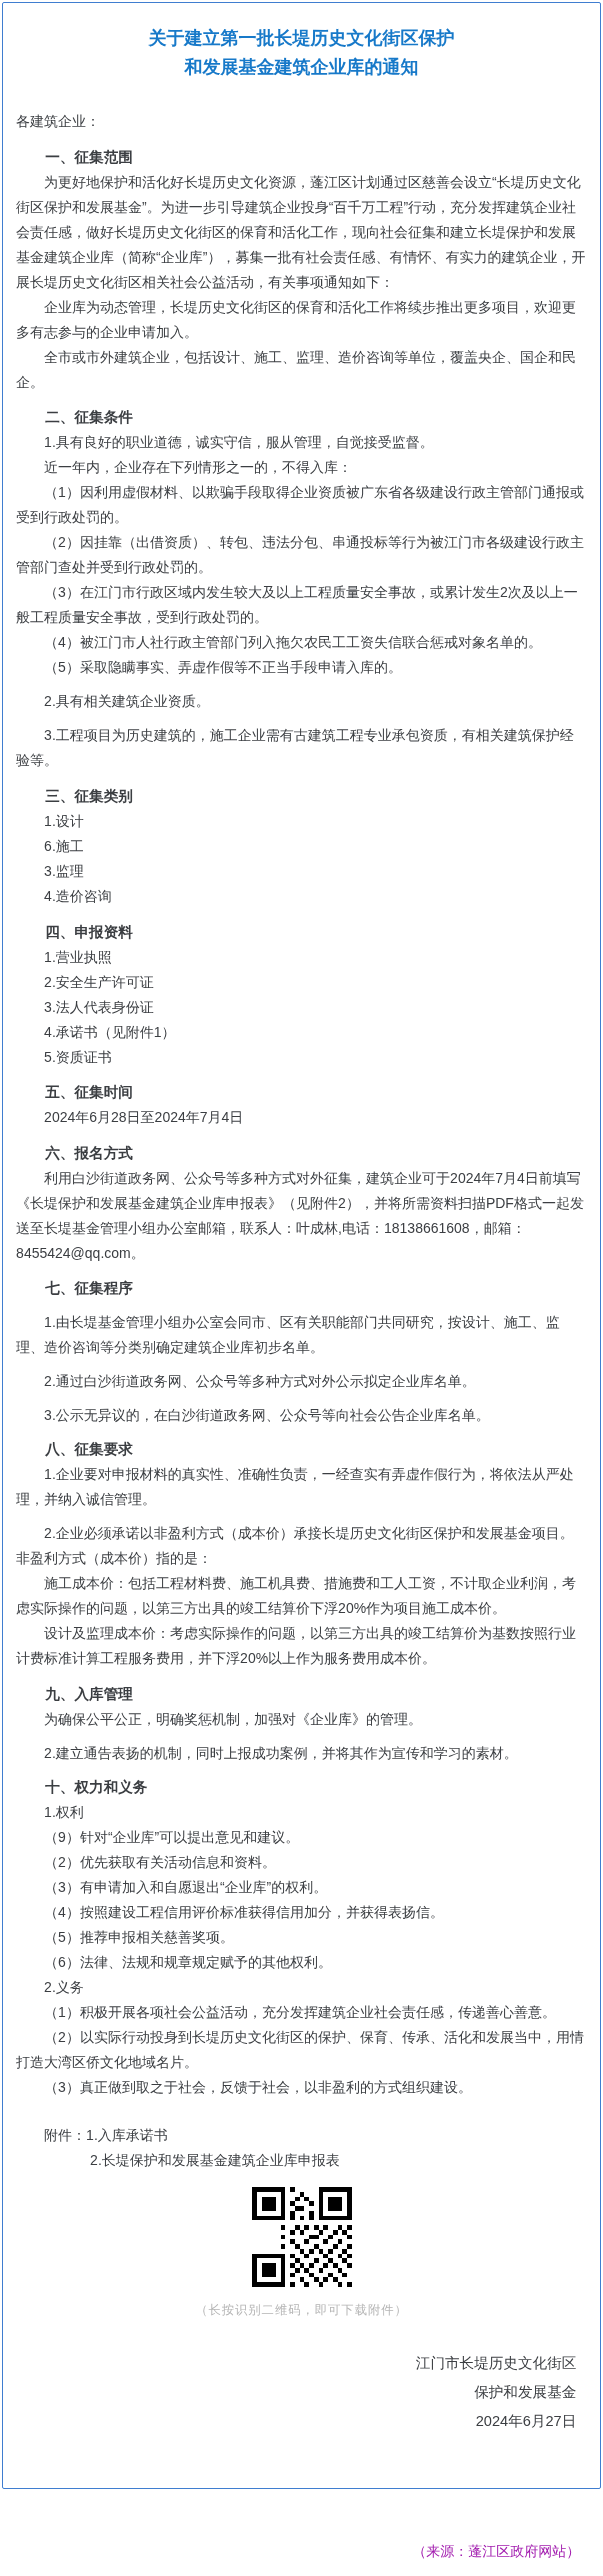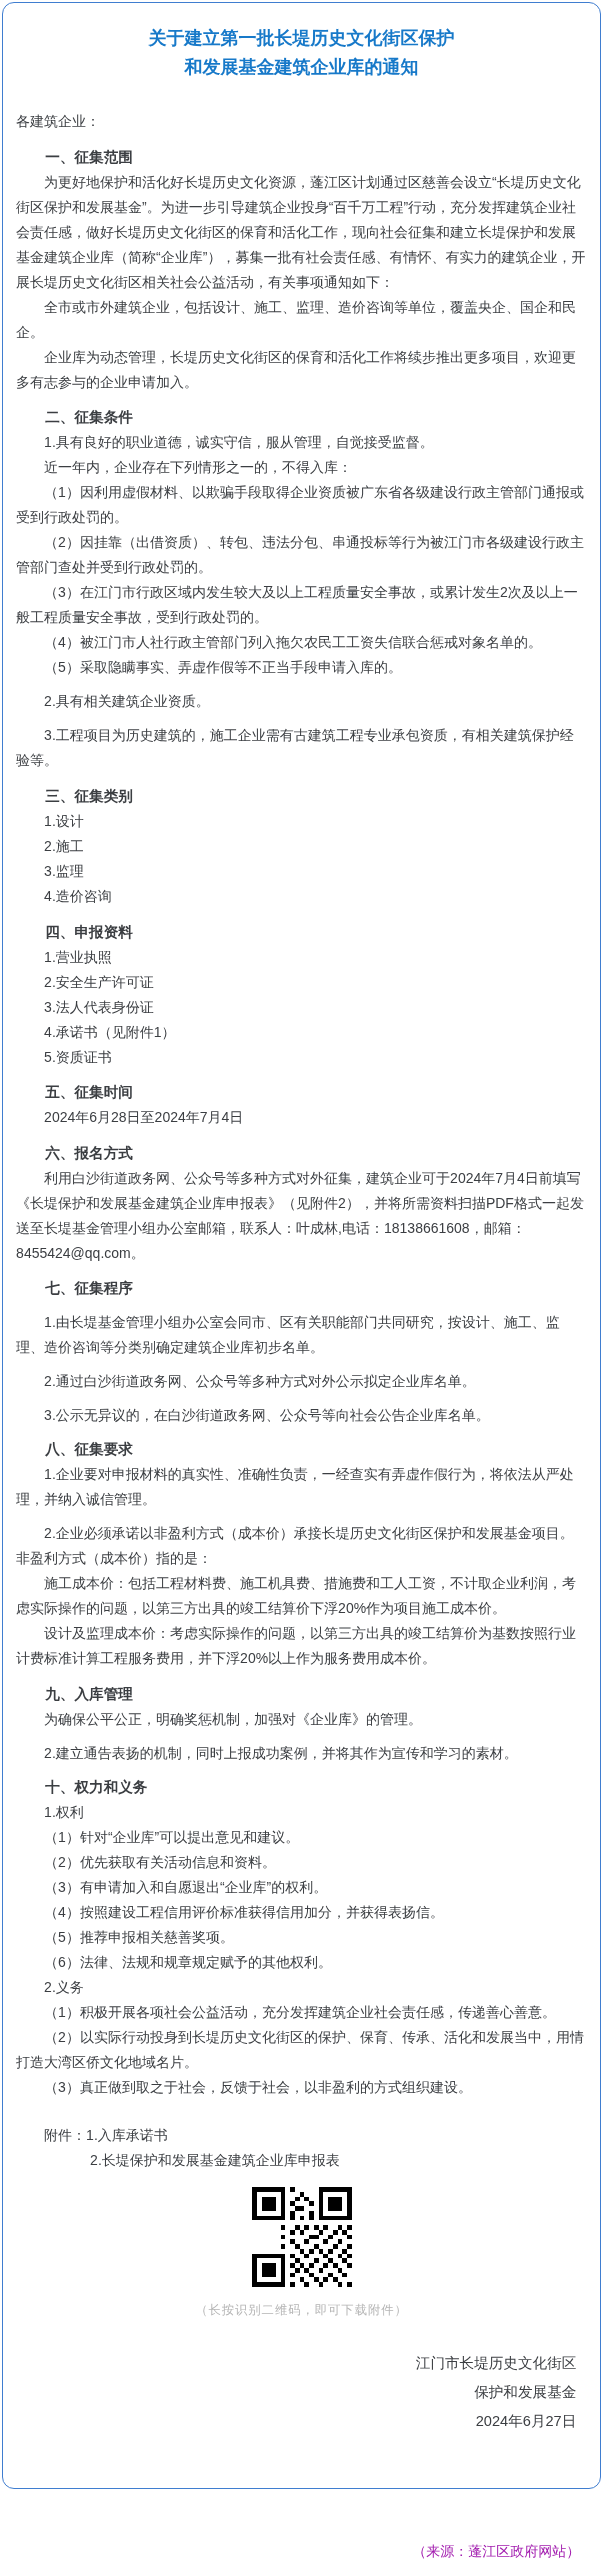--- a/index.html
+++ b/index.html
@@ -8,21 +8,21 @@
     font-family:"Liberation Sans","DejaVu Sans",sans-serif;
     color:#3b3e42;
     position:relative;
   }
   .page{padding:1.8px;}
   .doc{
     box-sizing:border-box;
     height:2487px;
     overflow:hidden;
     border:1.8px solid #3f7dd0;
-    border-radius:12px;
+    border-radius:2px;
     background:#ffffff;
     padding:12.4px 13.3px 18px 13.3px;
   }
   .title{
     color:#1779c9;
     font-size:18px;
     font-weight:700;
     text-align:center;
     line-height:29px;
     margin:9px 0 27px 0;
@@ -65,35 +65,35 @@
 <div class="page">
   <div class="doc">
 
     <h1 class="title"><span>关于建立第一批长堤历史文化街区保护</span><br><span>和发展基金建筑企业库的通知</span></h1>
 
     <p class="salutation">各建筑企业：</p>
 
     <div id="blocks">
         <p class="blk heading">一、征集范围</p>
         <p class="blk para">为更好地保护和活化好长堤历史文化资源，蓬江区计划通过区慈善会设立“长堤历史文化街区保护和发展基金”。为进一步引导建筑企业投身“百千万工程”行动，充分发挥建筑企业社会责任感，做好长堤历史文化街区的保育和活化工作，现向社会征集和建立长堤保护和发展基金建筑企业库（简称“企业库”），募集一批有社会责任感、有情怀、有实力的建筑企业，开展长堤历史文化街区相关社会公益活动，有关事项通知如下：</p>
+        <p class="blk para">企业库为动态管理，长堤历史文化街区的保育和活化工作将续步推出更多项目，欢迎更多有志参与的企业申请加入。</p>
         <p class="blk para">全市或市外建筑企业，包括设计、施工、监理、造价咨询等单位，覆盖央企、国企和民企。</p>
-        <p class="blk para">企业库为动态管理，长堤历史文化街区的保育和活化工作将续步推出更多项目，欢迎更多有志参与的企业申请加入。</p>
         <p class="blk heading">二、征集条件</p>
         <p class="blk item">1.具有良好的职业道德，诚实守信，服从管理，自觉接受监督。</p>
         <p class="blk para">近一年内，企业存在下列情形之一的，不得入库：</p>
         <p class="blk item">（1）因利用虚假材料、以欺骗手段取得企业资质被广东省各级建设行政主管部门通报或受到行政处罚的。</p>
         <p class="blk item">（2）因挂靠（出借资质）、转包、违法分包、串通投标等行为被江门市各级建设行政主管部门查处并受到行政处罚的。</p>
         <p class="blk item">（3）在江门市行政区域内发生较大及以上工程质量安全事故，或累计发生2次及以上一般工程质量安全事故，受到行政处罚的。</p>
         <p class="blk item">（4）被江门市人社行政主管部门列入拖欠农民工工资失信联合惩戒对象名单的。</p>
         <p class="blk item">（5）采取隐瞒事实、弄虚作假等不正当手段申请入库的。</p>
         <p class="blk item gap">2.具有相关建筑企业资质。</p>
         <p class="blk item gap">3.工程项目为历史建筑的，施工企业需有古建筑工程专业承包资质，有相关建筑保护经验等。</p>
         <p class="blk heading">三、征集类别</p>
         <p class="blk item">1.设计</p>
-        <p class="blk item">2.施工</p>
+        <p class="blk item">6.施工</p>
         <p class="blk item">3.监理</p>
         <p class="blk item">4.造价咨询</p>
         <p class="blk heading">四、申报资料</p>
         <p class="blk item">1.营业执照</p>
         <p class="blk item">2.安全生产许可证</p>
         <p class="blk item">3.法人代表身份证</p>
         <p class="blk item">4.承诺书（见附件1）</p>
         <p class="blk item">5.资质证书</p>
         <p class="blk heading">五、征集时间</p>
         <p class="blk item">2024年6月28日至2024年7月4日</p>
@@ -106,21 +106,21 @@
         <p class="blk heading gap">八、征集要求</p>
         <p class="blk item">1.企业要对申报材料的真实性、准确性负责，一经查实有弄虚作假行为，将依法从严处理，并纳入诚信管理。</p>
         <p class="blk item gap">2.企业必须承诺以非盈利方式（成本价）承接长堤历史文化街区保护和发展基金项目。非盈利方式（成本价）指的是：</p>
         <p class="blk para">施工成本价：包括工程材料费、施工机具费、措施费和工人工资，不计取企业利润，考虑实际操作的问题，以第三方出具的竣工结算价下浮20%作为项目施工成本价。</p>
         <p class="blk para">设计及监理成本价：考虑实际操作的问题，以第三方出具的竣工结算价为基数按照行业计费标准计算工程服务费用，并下浮20%以上作为服务费用成本价。</p>
         <p class="blk heading">九、入库管理</p>
         <p class="blk para">为确保公平公正，明确奖惩机制，加强对《企业库》的管理。</p>
         <p class="blk item gap">2.建立通告表扬的机制，同时上报成功案例，并将其作为宣传和学习的素材。</p>
         <p class="blk heading gap">十、权力和义务</p>
         <p class="blk item">1.权利</p>
-        <p class="blk item">（1）针对“企业库”可以提出意见和建议。</p>
+        <p class="blk item">（9）针对“企业库”可以提出意见和建议。</p>
         <p class="blk item">（2）优先获取有关活动信息和资料。</p>
         <p class="blk item">（3）有申请加入和自愿退出“企业库”的权利。</p>
         <p class="blk item">（4）按照建设工程信用评价标准获得信用加分，并获得表扬信。</p>
         <p class="blk item">（5）推荐申报相关慈善奖项。</p>
         <p class="blk item">（6）法律、法规和规章规定赋予的其他权利。</p>
         <p class="blk item">2.义务</p>
         <p class="blk item">（1）积极开展各项社会公益活动，充分发挥建筑企业社会责任感，传递善心善意。</p>
         <p class="blk item">（2）以实际行动投身到长堤历史文化街区的保护、保育、传承、活化和发展当中，用情打造大湾区侨文化地域名片。</p>
         <p class="blk item">（3）真正做到取之于社会，反馈于社会，以非盈利的方式组织建设。</p>
         <p class="blk attach">附件：1.入库承诺书</p>

